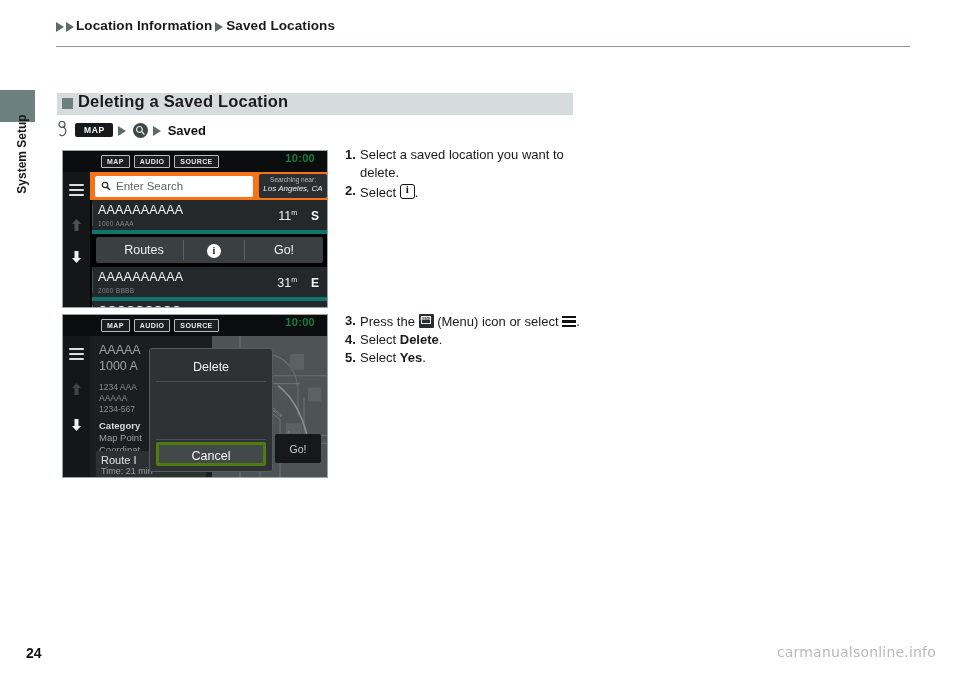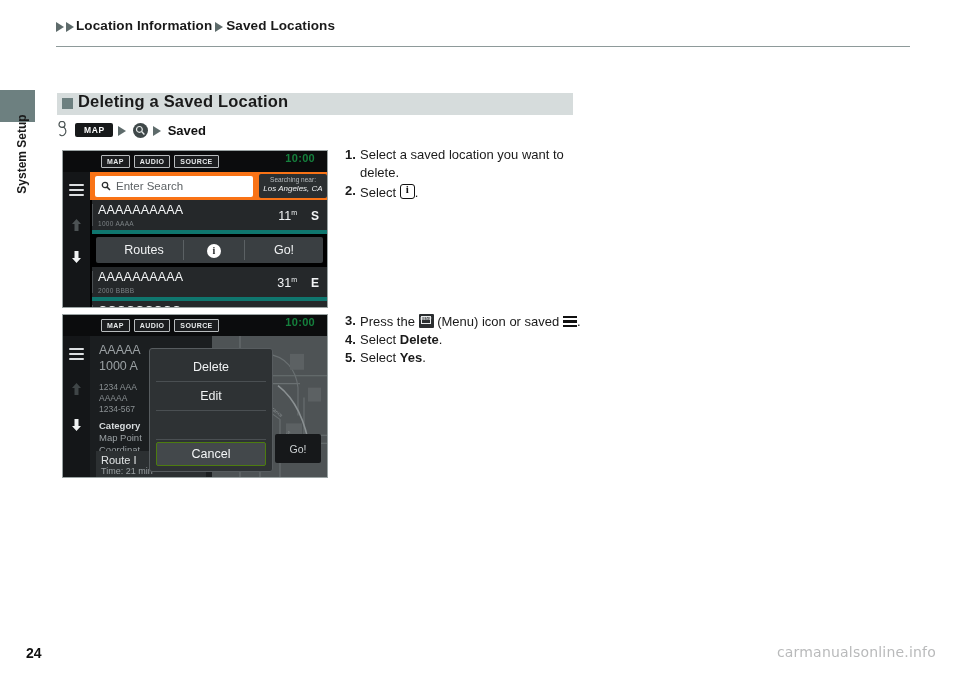--- a/index.html
+++ b/index.html
@@ -413,21 +413,21 @@
     line-height: 28px;
   }
   .modal .mrow.r1 { top: 4px; }
   .modal .mrow.r2 { top: 33px; }
   .modal .mrow.blank { top: 62px; border-bottom: 1px solid #4a4f52; }
   .modal .cancel {
     position: absolute;
     left: 6px; right: 6px; bottom: 5px;
     height: 24px;
     background: #43484b;
-    border: 1px solid #4d7c0f;
+    border: 3px solid #4d7c0f;
     border-radius: 2px;
     box-sizing: border-box;
     text-align: center;
     font-size: 12.5px;
     color: #f4f6f7;
     line-height: 22px;
   }
 
   
   .steps {
@@ -717,41 +717,40 @@
     <div class="dp-route">
       <div class="r1">Route I</div>
       <div class="r2">Time: 21 min</div>
     </div>
   </div>
 
   <div class="go-btn">Go!</div>
 
   <div class="modal">
     <div class="mrow r1">Delete</div>
-    <div class="mrow r2">Edit</div>
     <div class="mrow blank"></div>
     <div class="cancel">Cancel</div>
   </div>
 </div>
 
 <div class="steps" id="steps-a">
   <div class="step">
     <span class="num">1.</span>
     <span class="txt">Select a saved location you want to delete.</span>
   </div>
   <div class="step">
     <span class="num">2.</span>
     <span class="txt"><span>Select </span><span class="inline-info"></span><span>.</span></span>
   </div>
 </div>
 
 <div class="steps" id="steps-b">
   <div class="step">
     <span class="num">3.</span>
-    <span class="txt"><span>Press the </span><span class="inline-menu"></span><span> (Menu) icon or saved </span><span class="inline-ham"><i></i><i></i><i></i></span><span>.</span></span>
+    <span class="txt"><span>Press the </span><span class="inline-menu"></span><span> (Menu) icon or select </span><span class="inline-ham"><i></i><i></i><i></i></span><span>.</span></span>
   </div>
   <div class="step">
     <span class="num">4.</span>
     <span class="txt"><span>Select </span><b>Delete</b><span>.</span></span>
   </div>
   <div class="step">
     <span class="num">5.</span>
     <span class="txt"><span>Select </span><b>Yes</b><span>.</span></span>
   </div>
 </div>

